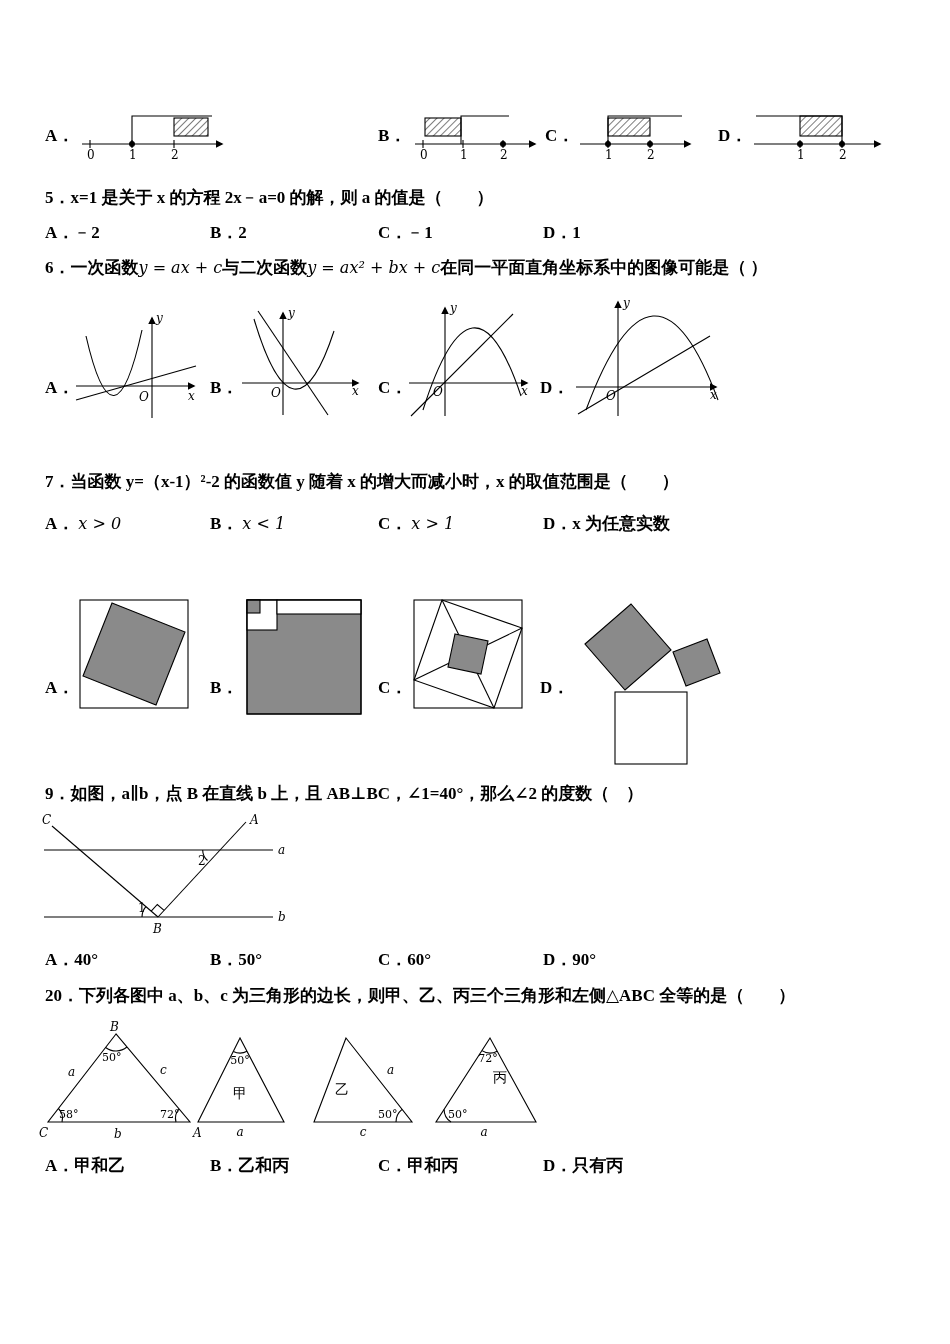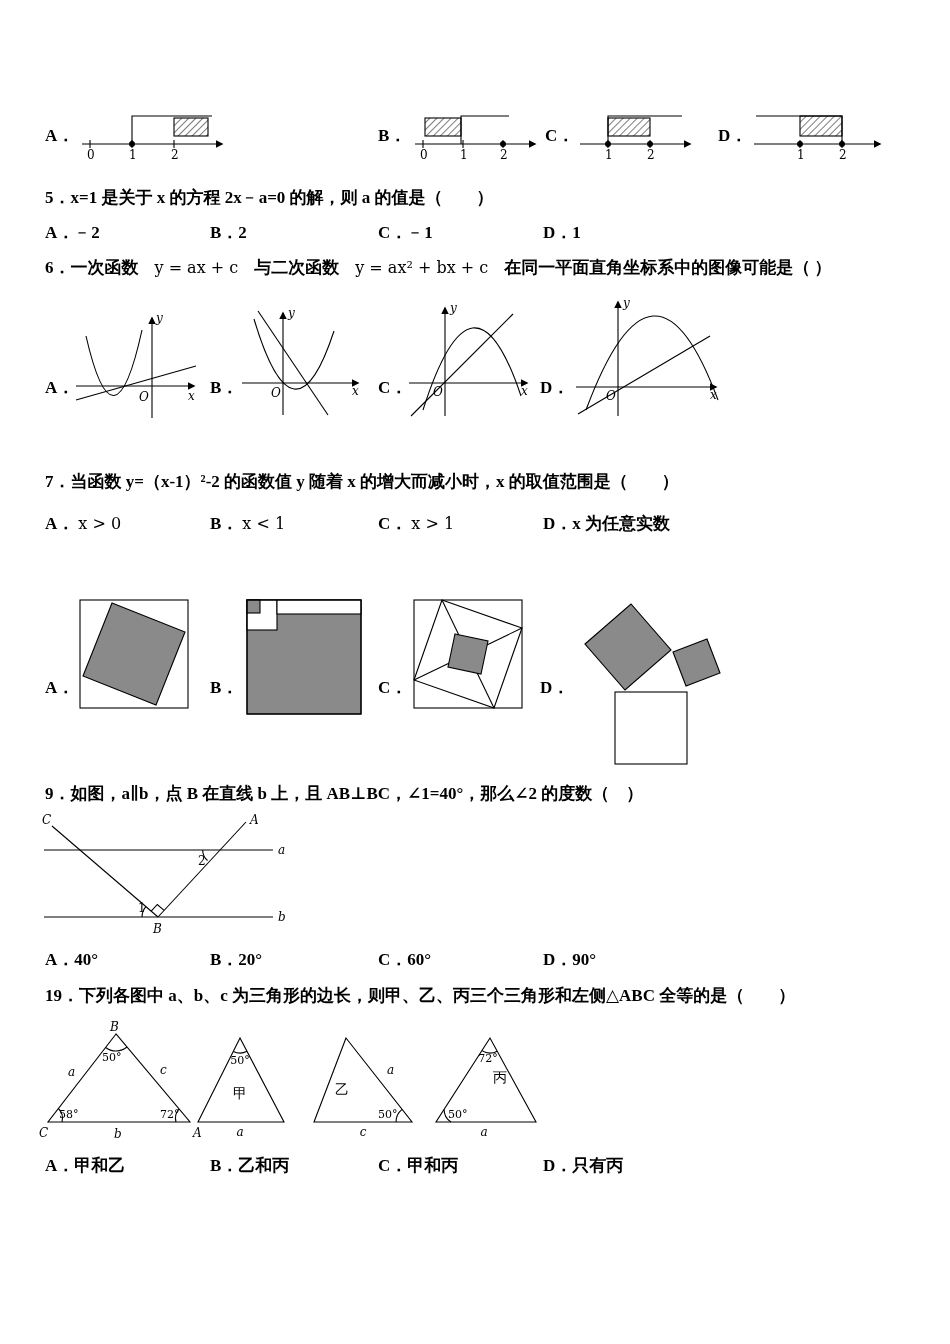--- a/index.html
+++ b/index.html
@@ -1,23 +1,23 @@
 <!DOCTYPE html>
 <html><head>
 <meta charset="utf-8">
 <style>
   * { margin:0; padding:0; box-sizing:border-box; }
   body { background:#fff; }
   .page { position:relative; width:950px; height:1344px; background:#ffffff;
           font-family:"Liberation Serif","DejaVu Serif",serif; color:#000; overflow:hidden; }
   .abs { position:absolute; }
   .t { font-size:17px; font-weight:bold; white-space:nowrap; }
-  .math { font-family:"DejaVu Serif",serif; font-weight:normal; font-size:16px; white-space:nowrap; }
+  .math { font-family:"DejaVu Serif",serif; font-style:italic; font-weight:normal; font-size:16px; white-space:nowrap; }
   .mv { margin-left:4px; }
-  .stemflex { display:flex; align-items:center; gap:16px; }
+  .stemflex { display:flex; align-items:center; gap:0; }
   svg { overflow:visible; }
   svg text { font-family:"DejaVu Serif",serif; font-size:12px; fill:#000; }
   svg text.cjk { font-family:"Liberation Serif",serif; font-size:14px; }
   svg text.ang { font-size:11px; }
   svg text.it { font-style:italic; }
   .fig line, .fig path, .fig polyline, .fig polygon, .fig rect, .fig circle { stroke:#000; stroke-width:1.1; }
 </style>
 </head>
 <body>
 
@@ -229,25 +229,25 @@
     </g>
     <text class="it" x="4" y="12">C</text>
     <text class="it" x="212" y="12">A</text>
     <text class="it" x="240" y="42">a</text>
     <text class="it" x="240" y="109">b</text>
     <text class="it" x="115" y="121">B</text>
     <text x="100" y="100">1</text>
     <text x="160" y="53">2</text>
   </svg>
   <div class="abs t" style="left:45px;top:948px">A．40°</div>
-  <div class="abs t" style="left:210px;top:948px">B．20°</div>
+  <div class="abs t" style="left:210px;top:948px">B．50°</div>
   <div class="abs t" style="left:378px;top:948px">C．60°</div>
   <div class="abs t" style="left:543px;top:948px">D．90°</div>
 
-  <div class="abs t" style="left:45px;top:984px">19．下列各图中 a、b、c 为三角形的边长，则甲、乙、丙三个三角形和左侧△ABC 全等的是（　　）</div>
+  <div class="abs t" style="left:45px;top:984px">20．下列各图中 a、b、c 为三角形的边长，则甲、乙、丙三个三角形和左侧△ABC 全等的是（　　）</div>
 
   <svg class="abs fig" style="left:38px;top:1022px" width="170" height="122">
     <g fill="none">
       <polygon points="78,12 10,100 152,100"></polygon>
       <path d="M67.6,25.5 A17 17 0 0 0 88.9,25"></path>
       <path d="M24,100 A14 14 0 0 0 20.4,86.5"></path>
       <path d="M138,100 A14 14 0 0 1 141,87"></path>
     </g>
     <text class="it" x="72" y="9">B</text>
     <text class="it" x="1" y="115">C</text>

